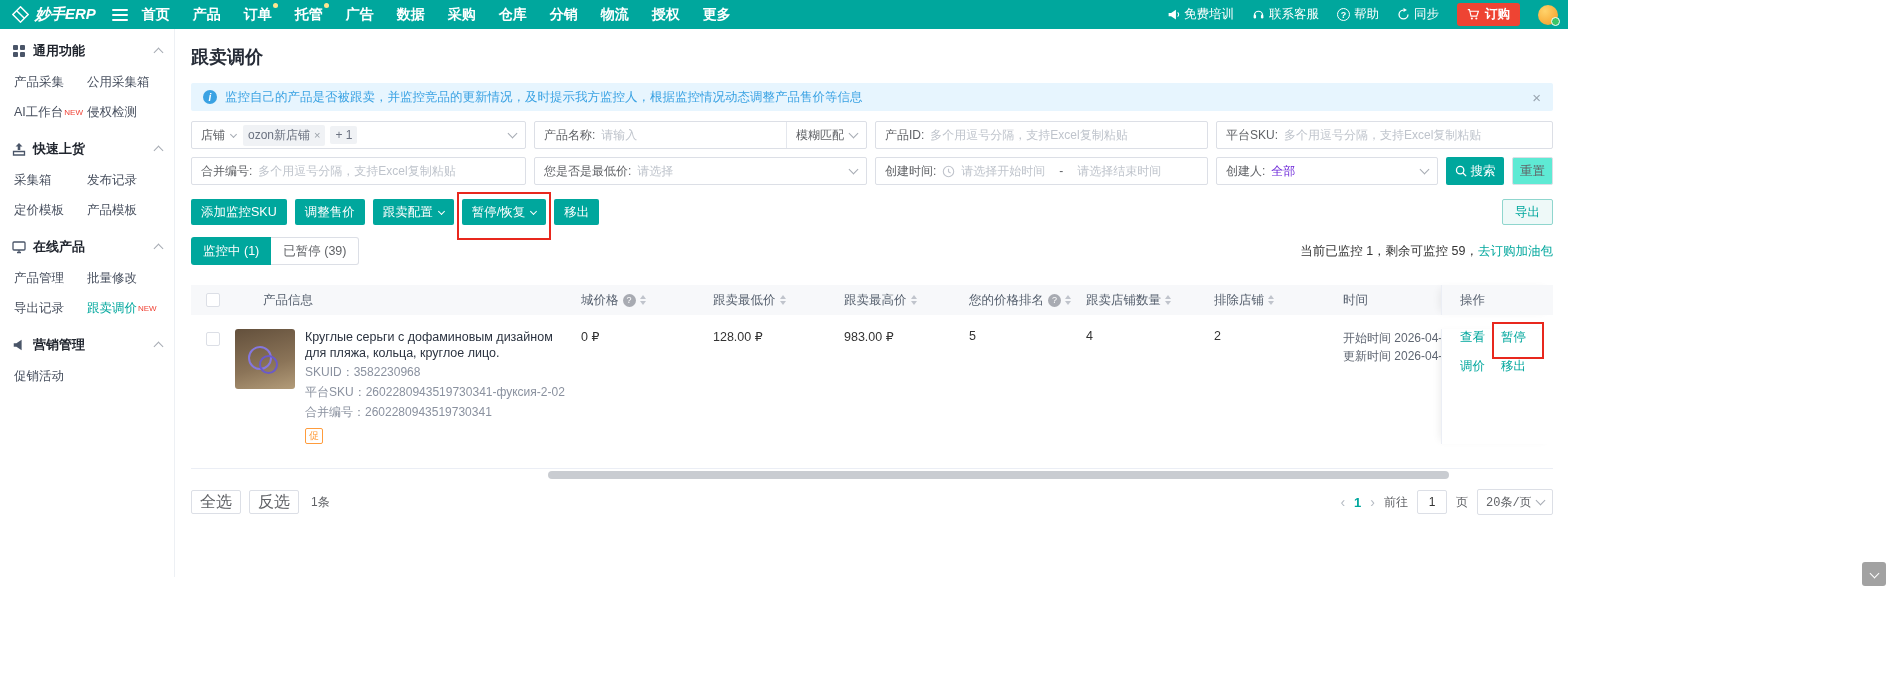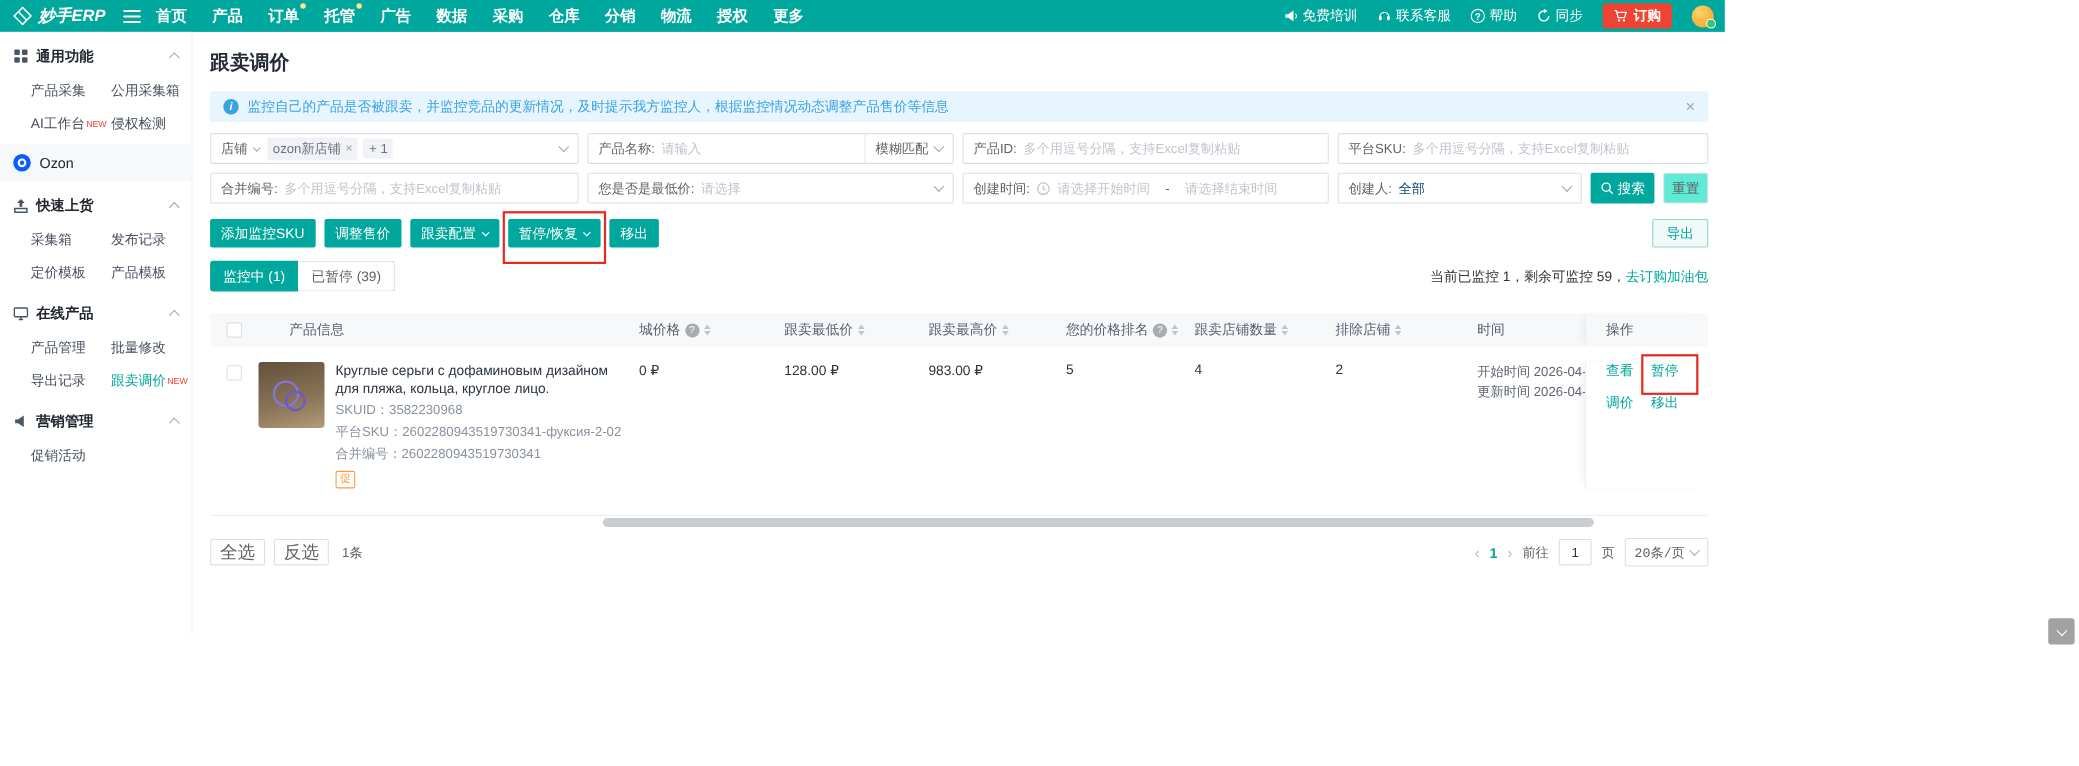--- a/index.html
+++ b/index.html
@@ -27,21 +27,21 @@
     background:radial-gradient(circle at 35% 30%, #ffd36b, #f59a23); cursor:pointer; }
   .avatar::after { content:""; position:absolute; right:-2px; bottom:-1px; width:7px; height:7px;
     border-radius:50%; background:#3ac569; border:1px solid #fff; }
 
   
   .sidebar { position:absolute; left:0; top:29px; width:175px; height:548px; background:#fff;
     border-right:1px solid #edf0f4; }
   .side-group { height:32px; margin-top:6px; display:flex; align-items:center; gap:7px; padding:0 12px;
     font-size:13px; color:#20252e; cursor:pointer;font-weight:bold; }
   .side-group svg { flex:none; }
-  .side-items { display:grid; grid-template-columns:73px 1fr; padding-left:28px; }
+  .side-items { display:grid; grid-template-columns:73px 1fr; padding-left:14px; }
   .side-item { height:30px; display:flex; align-items:center; font-size:12.5px; color:#474f5e;
     cursor:pointer; white-space:nowrap; }
   .side-item.active { color:#00a79d; }
   sup.new { color:#f04134; font-size:8px; font-weight:normal; margin-left:1px; }
   .ozon-row { height:34px; margin-top:4px; background:#f6f8fa; display:flex; align-items:center; gap:8px;
     padding:0 12px; font-size:13px; color:#20252e; cursor:pointer; }
   .ozon-ic { position:relative; width:16px; height:16px; border-radius:50%; background:#0a5cff; flex:none; }
   .ozon-ic::after { content:""; position:absolute; inset:4px; border:2px solid #fff; border-radius:50%; }
   .chev { width:7px; height:7px; border-right:1.5px solid #a6abb3; border-bottom:1.5px solid #a6abb3;
     transform:rotate(45deg); margin-top:-3px; flex:none; }
@@ -57,21 +57,21 @@
     align-items:center; gap:8px; padding:0 12px; font-size:12.5px; color:#3aa2e3; }
   .info-ic { width:14px; height:14px; border-radius:50%; background:#3aa2e3; color:#fff; font-size:10px;
     font-style:italic; font-weight:bold; display:inline-flex; align-items:center; justify-content:center; flex:none; }
   .banner-close { margin-left:auto; color:#9aa5b0; font-size:15px; cursor:pointer; }
 
   .fr { display:flex; gap:8px; margin-top:10px; }
   .fbox { height:28px; background:#fff; border:1px solid #dcdfe6; border-radius:2px; display:flex;
     align-items:center; padding:0 9px; font-size:12px; color:#606266; cursor:pointer; overflow:hidden; }
   .lbl { color:#606266; margin-right:6px; white-space:nowrap; }
   .ph { color:#bfc4cc; white-space:nowrap; }
-  .val { color:#0c4a6e; }
+  .val { color:#6d28d9; }
   .tag { background:#f0f2f5; color:#6b7280; border-radius:2px; padding:2px 5px; display:flex;
     align-items:center; gap:4px; font-size:12px; margin-right:5px; white-space:nowrap; }
   .tag .x { color:#9aa0a8; font-size:11px; cursor:pointer; }
   .seg { margin-left:auto; height:100%; display:flex; align-items:center; gap:6px; padding-left:9px;
     border-left:1px solid #e4e7ed; }
   .w-shop{width:335px;} .w-name{width:333px;} .w-pid{width:333px;} .w-psku{flex:1;}
   .w-merge{width:335px;} .w-low{width:333px;} .w-time{width:333px;} .w-creator{width:222px;}
   .btn-search { width:58px; height:28px; background:#00a79d; color:#fff; border-radius:2px; display:flex;
     align-items:center; justify-content:center; gap:4px; font-size:12.5px; cursor:pointer; }
   .btn-reset { flex:1; height:28px; background:#5eead4; border:1px solid #dcdfe6; border-radius:2px;
@@ -237,24 +237,20 @@
     </div>
     <div class="side-items">
       <div class="side-item">产品采集</div>
       <div class="side-item">公用采集箱</div>
       <div class="side-item">
           <span>AI工作台</span>
           <sup class="new">NEW</sup>
         </div>
       <div class="side-item">侵权检测</div>
     </div>
-    <div class="ozon-row">
-      <span class="ozon-ic"></span>
-      <span>Ozon</span>
-    </div>
     <div class="side-group">
       <svg width="14" height="14" viewBox="0 0 14 14">
           <path d="M7 1l3.5 3.5H8.3V8H5.7V4.5H3.5z" fill="#4a5568"></path>
           <path d="M1.5 9.5h11V13h-11z" fill="none" stroke="#4a5568" stroke-width="1.3"></path>
         </svg>
       <span>快速上货</span>
       <i class="chev up ml-auto"></i>
     </div>
     <div class="side-items">
       <div class="side-item">采集箱</div>

